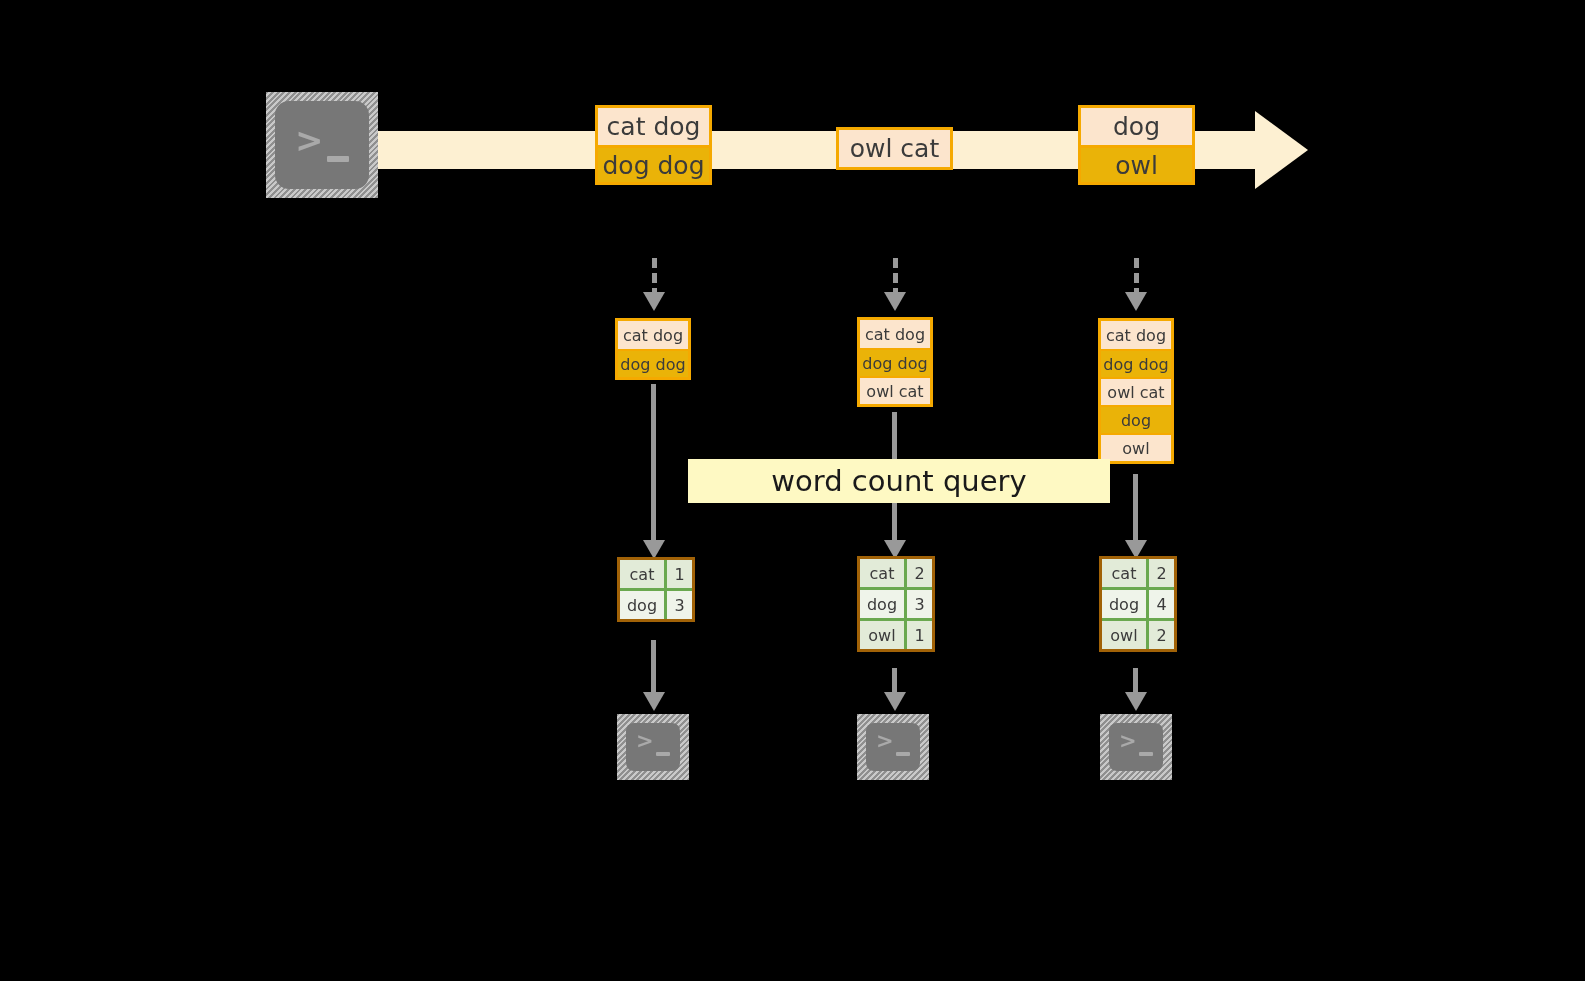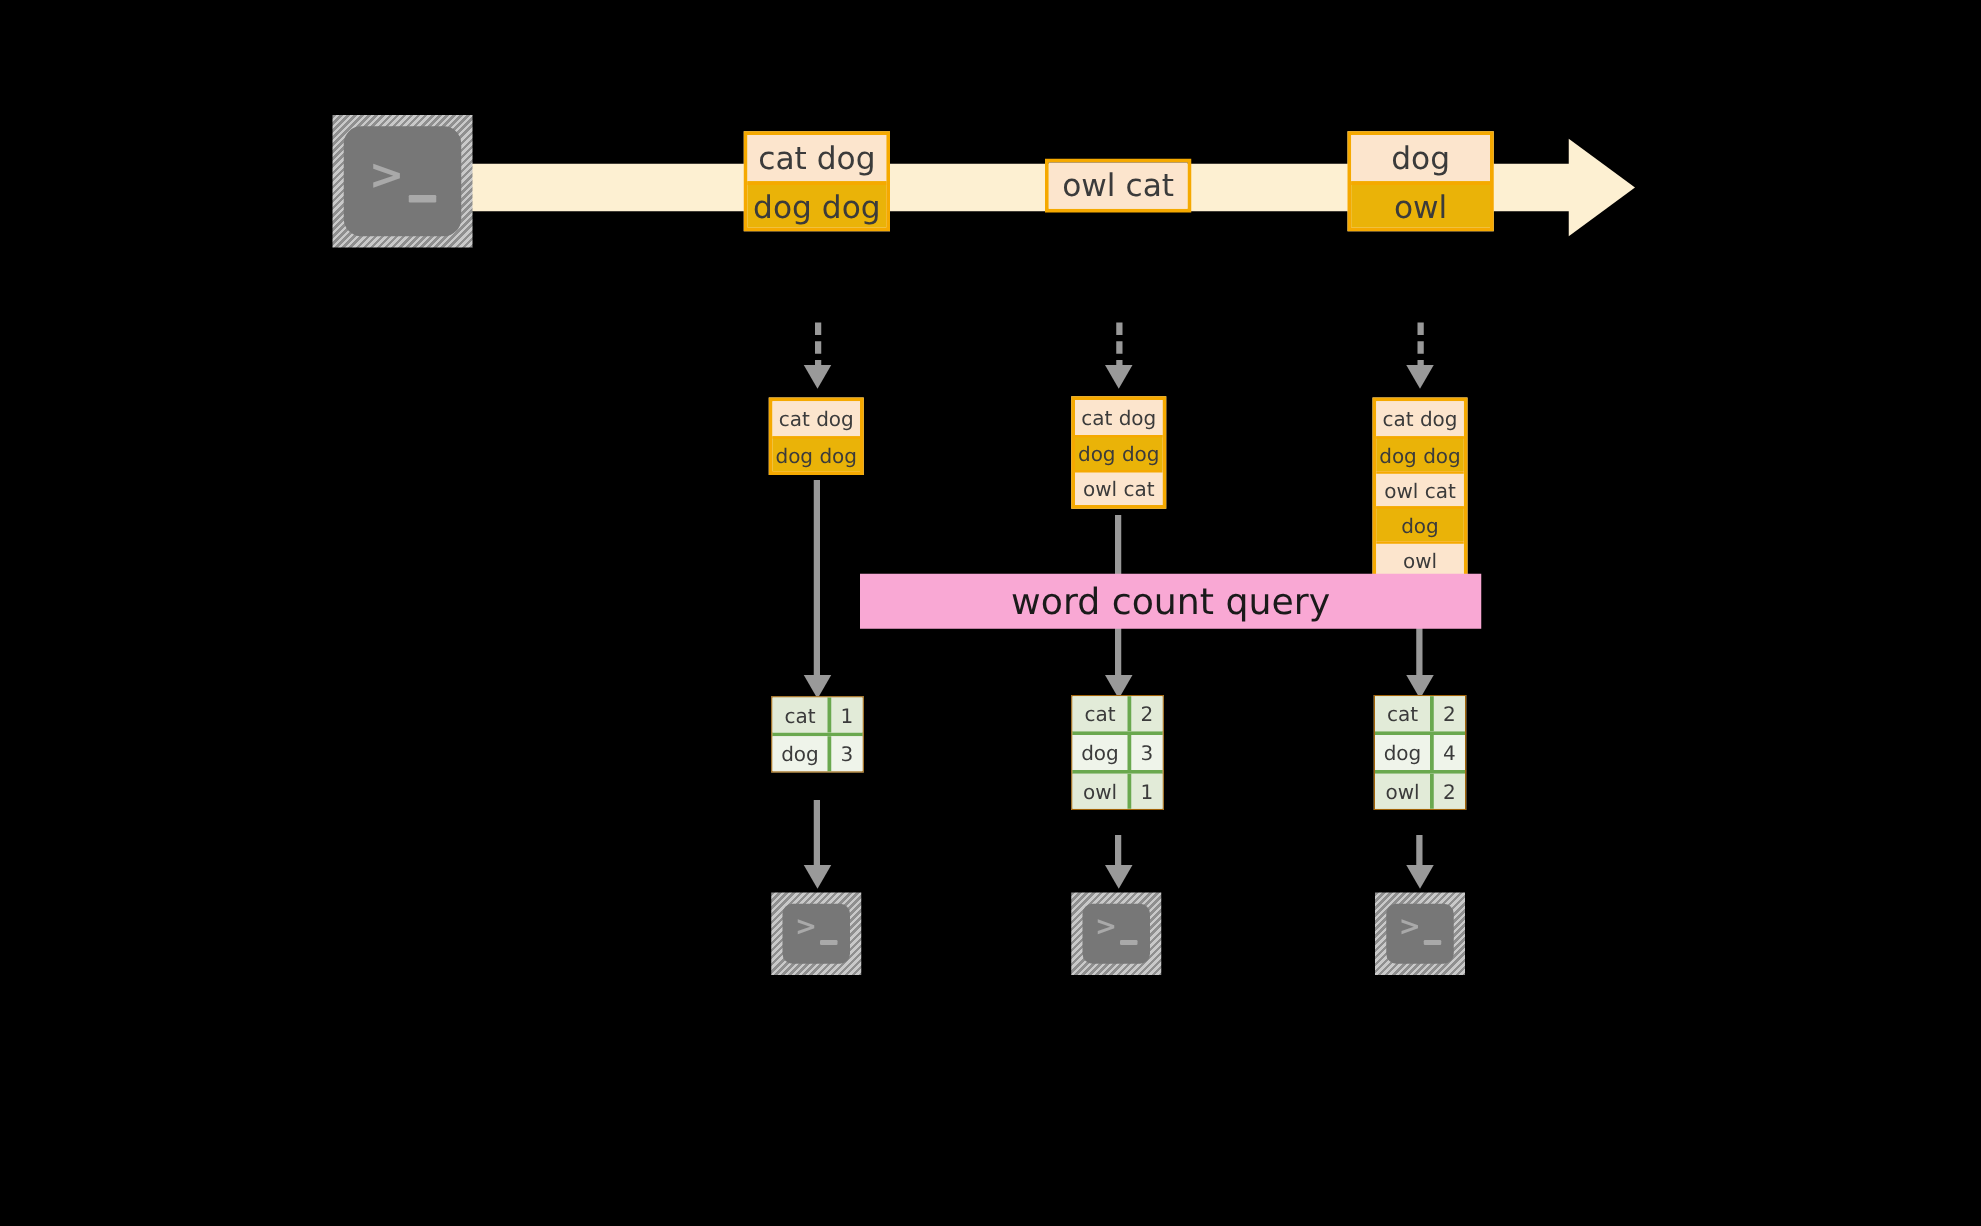--- a/index.html
+++ b/index.html
@@ -120,21 +120,21 @@
   }
   .rec-group.mid .rec + .rec { border-top-width: 2px; }
   .grp-mid1 { left: 615px; top: 318px; width: 76px; }
   .grp-mid2 { left: 857px; top: 317px; width: 76px; }
   .grp-mid3 { left: 1098px; top: 318px; width: 76px; }
 
   
   .tbl {
     position: absolute;
     box-sizing: border-box;
-    border: 1px solid #a16207;
+    border: 3px solid #a16207;
     background: #E8F0E0;
     border-collapse: collapse;
   }
   .tbl .trow { display: flex; }
   .tbl .trow + .trow { border-top: 3px solid #6AA84F; }
   .tbl .tcell {
     box-sizing: border-box;
     height: 28px;
     display: flex;
     align-items: center;
@@ -168,23 +168,23 @@
     border-left: 11px solid transparent;
     border-right: 11px solid transparent;
     border-top: 19px solid #999999;
   }
 
   
   .label-band {
     position: absolute;
     left: 688px;
     top: 459px;
-    width: 497px;
+    width: 422px;
     height: 44px;
-    background: #f9a8d4;
+    background: #fef9c3;
   }
   .label-band .label-text {
     position: absolute;
     left: 0; right: 0;
     top: 50%;
     transform: translateY(-50%);
     text-align: center;
     font-size: 29px;
     color: #1a1a1a;
     white-space: nowrap;

